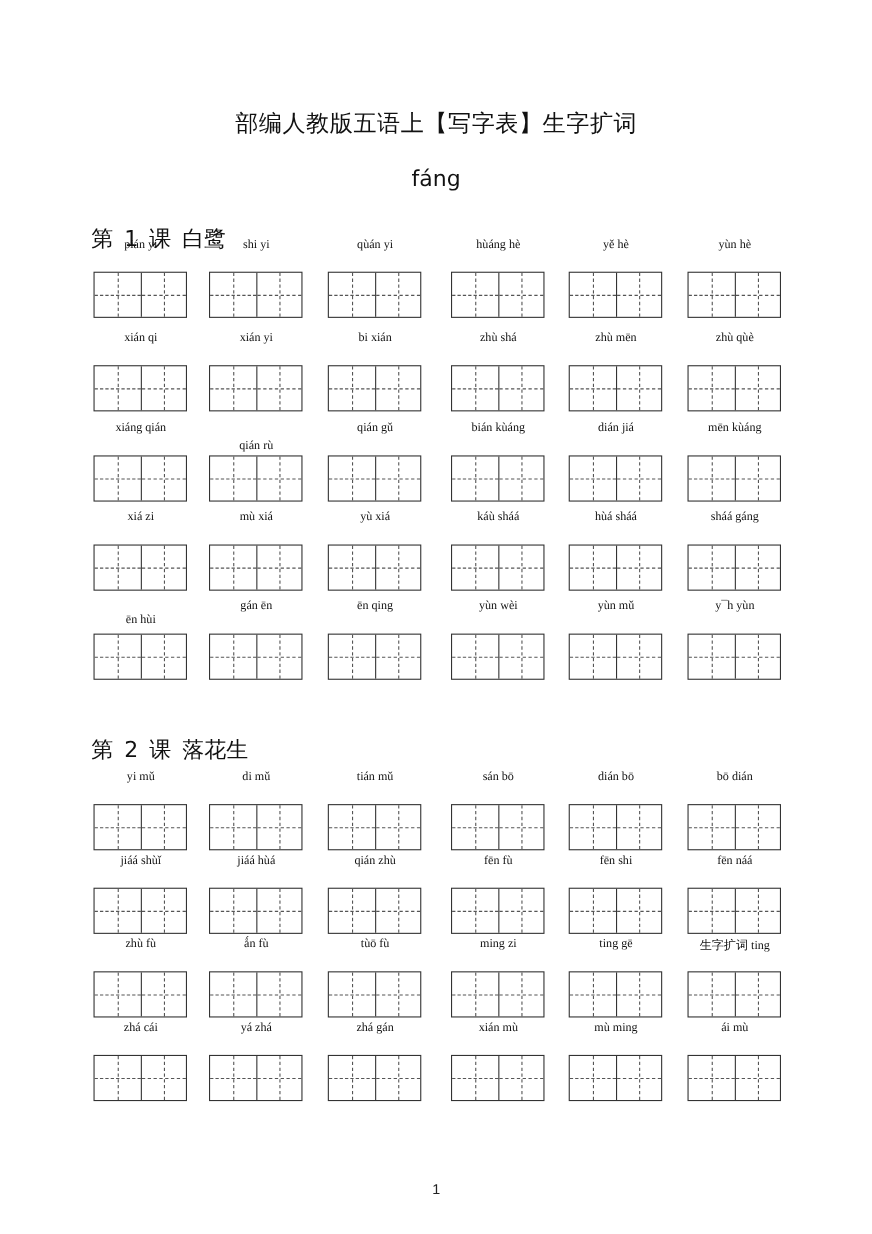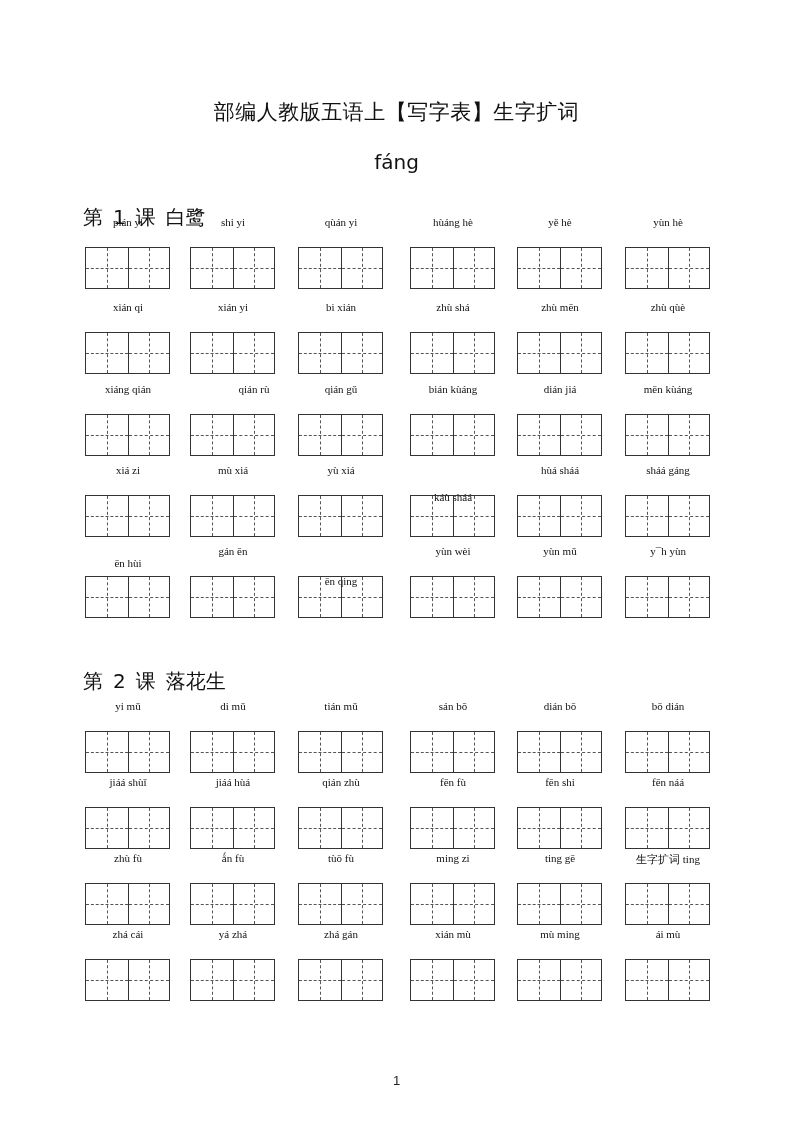--- a/index.html
+++ b/index.html
@@ -127,21 +127,21 @@
         </div>
       </div>
       <div class="cell" style="left: 85px; top: 383px;">
         <div class="py" style="top: 0px;">xiáng qián</div>
         <div class="box" style="top: 31px;">
           <div class="sq"></div>
           <div class="sq"></div>
         </div>
       </div>
       <div class="cell" style="left: 190px; top: 383px;">
-        <div class="py" style="top: 0px; margin-left: 21px;">qián rù</div>
+        <div class="py" style="top: 16px;">qián rù</div>
         <div class="box" style="top: 31px;">
           <div class="sq"></div>
           <div class="sq"></div>
         </div>
       </div>
       <div class="cell" style="left: 298px; top: 383px;">
         <div class="py" style="top: 0px;">qián gǔ</div>
         <div class="box" style="top: 31px;">
           <div class="sq"></div>
           <div class="sq"></div>
@@ -183,21 +183,21 @@
         </div>
       </div>
       <div class="cell" style="left: 298px; top: 464px;">
         <div class="py" style="top: 0px;">yù  xiá</div>
         <div class="box" style="top: 31px;">
           <div class="sq"></div>
           <div class="sq"></div>
         </div>
       </div>
       <div class="cell" style="left: 410px; top: 464px;">
-        <div class="py" style="top: 0px; margin-top: 27px;">káù sháá</div>
+        <div class="py" style="top: 0px;">káù sháá</div>
         <div class="box" style="top: 31px;">
           <div class="sq"></div>
           <div class="sq"></div>
         </div>
       </div>
       <div class="cell" style="left: 517px; top: 464px;">
         <div class="py" style="top: 0px;">hùá sháá</div>
         <div class="box" style="top: 31px;">
           <div class="sq"></div>
           <div class="sq"></div>
@@ -218,21 +218,21 @@
         </div>
       </div>
       <div class="cell" style="left: 190px; top: 545px;">
         <div class="py" style="top: 0px;">gán ēn</div>
         <div class="box" style="top: 31px;">
           <div class="sq"></div>
           <div class="sq"></div>
         </div>
       </div>
       <div class="cell" style="left: 298px; top: 545px;">
-        <div class="py" style="top: 0px; margin-top: 30px;">ēn qing</div>
+        <div class="py" style="top: 0px;">ēn qing</div>
         <div class="box" style="top: 31px;">
           <div class="sq"></div>
           <div class="sq"></div>
         </div>
       </div>
       <div class="cell" style="left: 410px; top: 545px;">
         <div class="py" style="top: 0px;">yùn wèi</div>
         <div class="box" style="top: 31px;">
           <div class="sq"></div>
           <div class="sq"></div>

